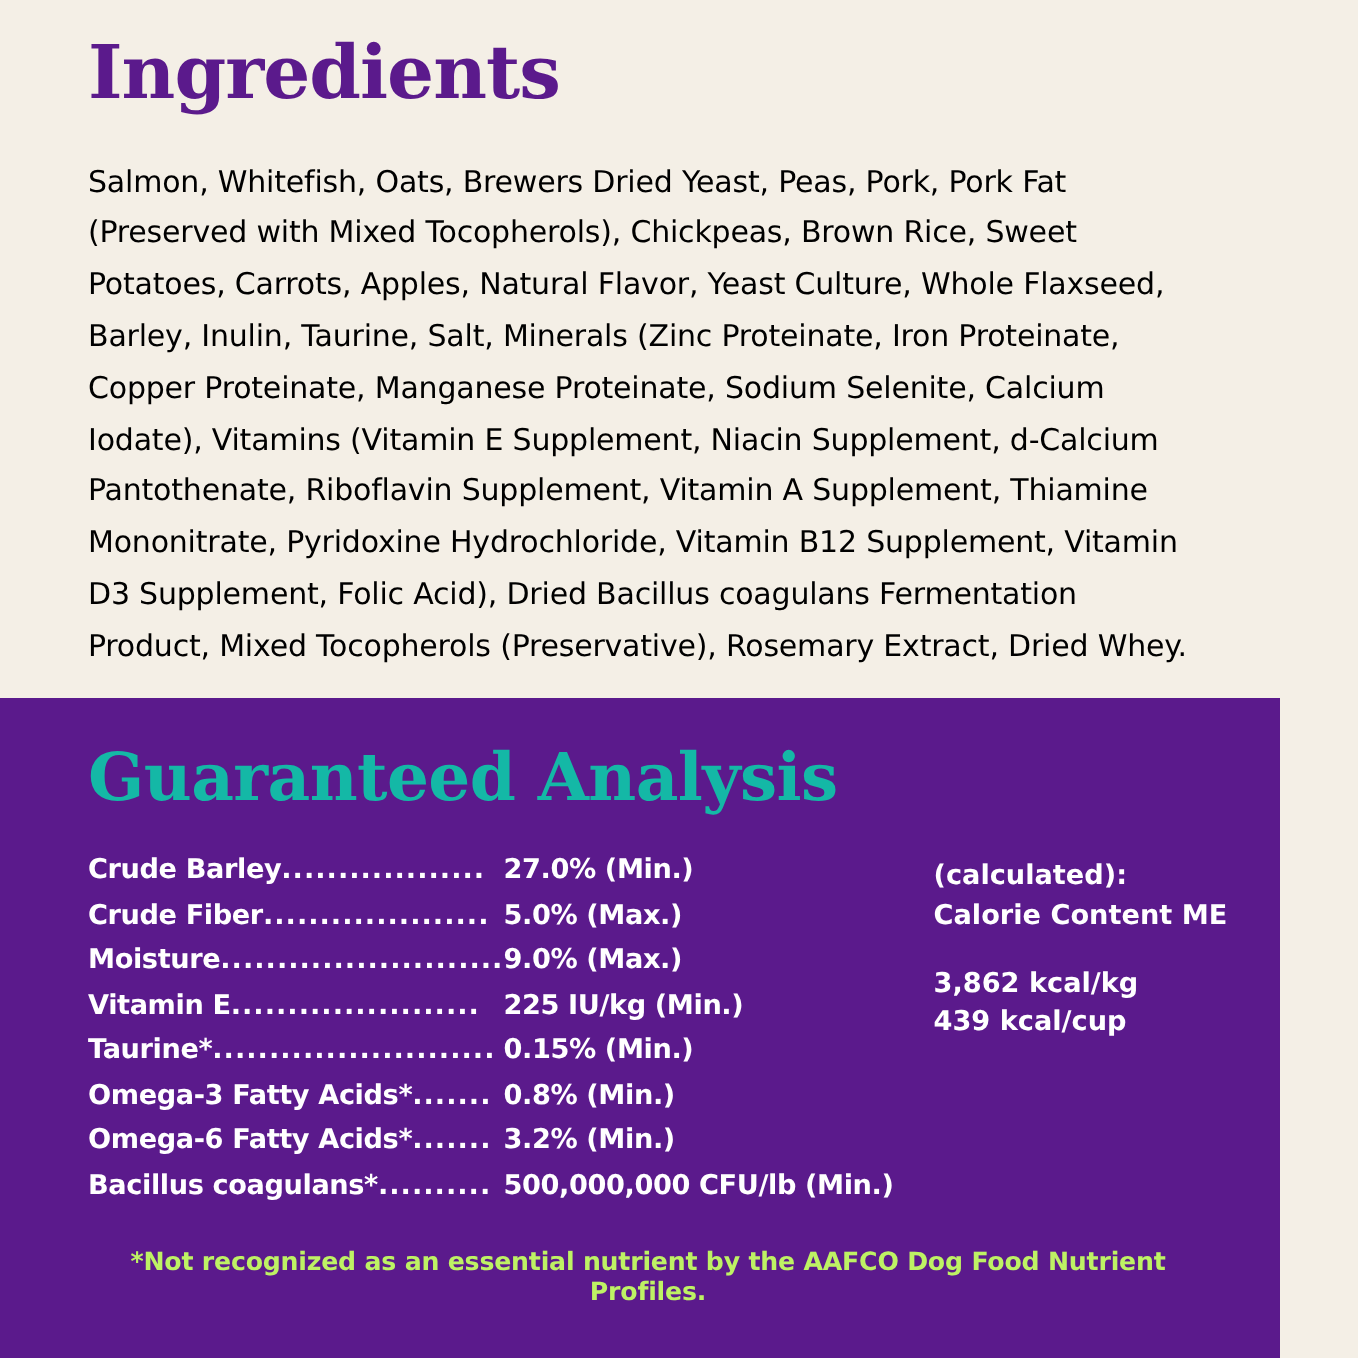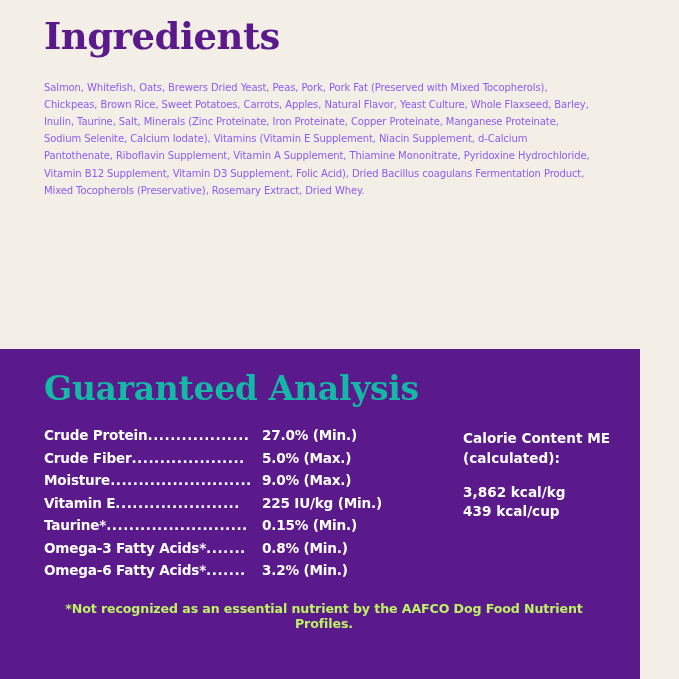--- a/index.html
+++ b/index.html
@@ -33,23 +33,23 @@
     font-family: "DejaVu Serif", serif;
     font-weight: bold;
     font-size: 37px;
     color: #5b1a8c;
     letter-spacing: -0.5px;
     margin: 0 0 22px 0;
     line-height: 1.1;
   }
   .ingredients-body {
     font-family: "DejaVu Sans", sans-serif;
-    font-size: 10px;
+    font-size: 15px;
     line-height: 1.72;
-    color: #8b5cf6;
+    color: #000000;
     margin: 0;
     text-align: left;
     letter-spacing: -0.1px;
   }
 
   
   .ga-section {
     background: #5b1a8c;
     flex: 1;
     box-sizing: border-box;
@@ -129,21 +129,21 @@
     <p class="ingredients-body">Salmon, Whitefish, Oats, Brewers Dried Yeast, Peas, Pork, Pork Fat (Preserved with Mixed Tocopherols), Chickpeas, Brown Rice, Sweet Potatoes, Carrots, Apples, Natural Flavor, Yeast Culture, Whole Flaxseed, Barley, Inulin, Taurine, Salt, Minerals (Zinc Proteinate, Iron Proteinate, Copper Proteinate, Manganese Proteinate, Sodium Selenite, Calcium Iodate), Vitamins (Vitamin E Supplement, Niacin Supplement, d-Calcium Pantothenate, Riboflavin Supplement, Vitamin A Supplement, Thiamine Mononitrate, Pyridoxine Hydrochloride, Vitamin B12 Supplement, Vitamin D3 Supplement, Folic Acid), Dried Bacillus coagulans Fermentation Product, Mixed Tocopherols (Preservative), Rosemary Extract, Dried Whey.</p>
   </section>
 
   <section class="ga-section">
     <h2 class="ga-title">Guaranteed Analysis</h2>
 
     <div class="ga-content">
       <table class="ga-table">
         <tbody>
           <tr>
-            <td class="ga-nutrient"><span>Crude  Protein</span><span class="leader">..................</span></td>
+            <td class="ga-nutrient"><span>Crude  Barley</span><span class="leader">..................</span></td>
             <td class="ga-value">27.0% (Min.)</td>
           </tr>
           <tr>
             <td class="ga-nutrient"><span>Crude  Fiber</span><span class="leader">....................</span></td>
             <td class="ga-value">5.0% (Max.)</td>
           </tr>
           <tr>
             <td class="ga-nutrient"><span>Moisture</span><span class="leader">.........................</span></td>
             <td class="ga-value">9.0% (Max.)</td>
           </tr>
@@ -156,26 +156,30 @@
             <td class="ga-value">0.15% (Min.)</td>
           </tr>
           <tr>
             <td class="ga-nutrient"><span>Omega-3 Fatty Acids*</span><span class="leader">.......</span></td>
             <td class="ga-value">0.8% (Min.)</td>
           </tr>
           <tr>
             <td class="ga-nutrient"><span>Omega-6 Fatty Acids*</span><span class="leader">.......</span></td>
             <td class="ga-value">3.2% (Min.)</td>
           </tr>
+          <tr>
+            <td class="ga-nutrient"><span>Bacillus  coagulans*</span><span class="leader">..........</span></td>
+            <td class="ga-value">500,000,000 CFU/lb (Min.)</td>
+          </tr>
         </tbody>
       </table>
 
       <div class="ga-calories">
+        <div>(calculated):</div>
         <div>Calorie Content ME</div>
-        <div>(calculated):</div>
         <div class="spacer"></div>
         <div>3,862 kcal/kg</div>
         <div>439 kcal/cup</div>
       </div>
     </div>
 
     <div class="ga-footnote">*Not recognized as an essential nutrient by the AAFCO Dog Food Nutrient Profiles.</div>
   </section>
 
 </div>

